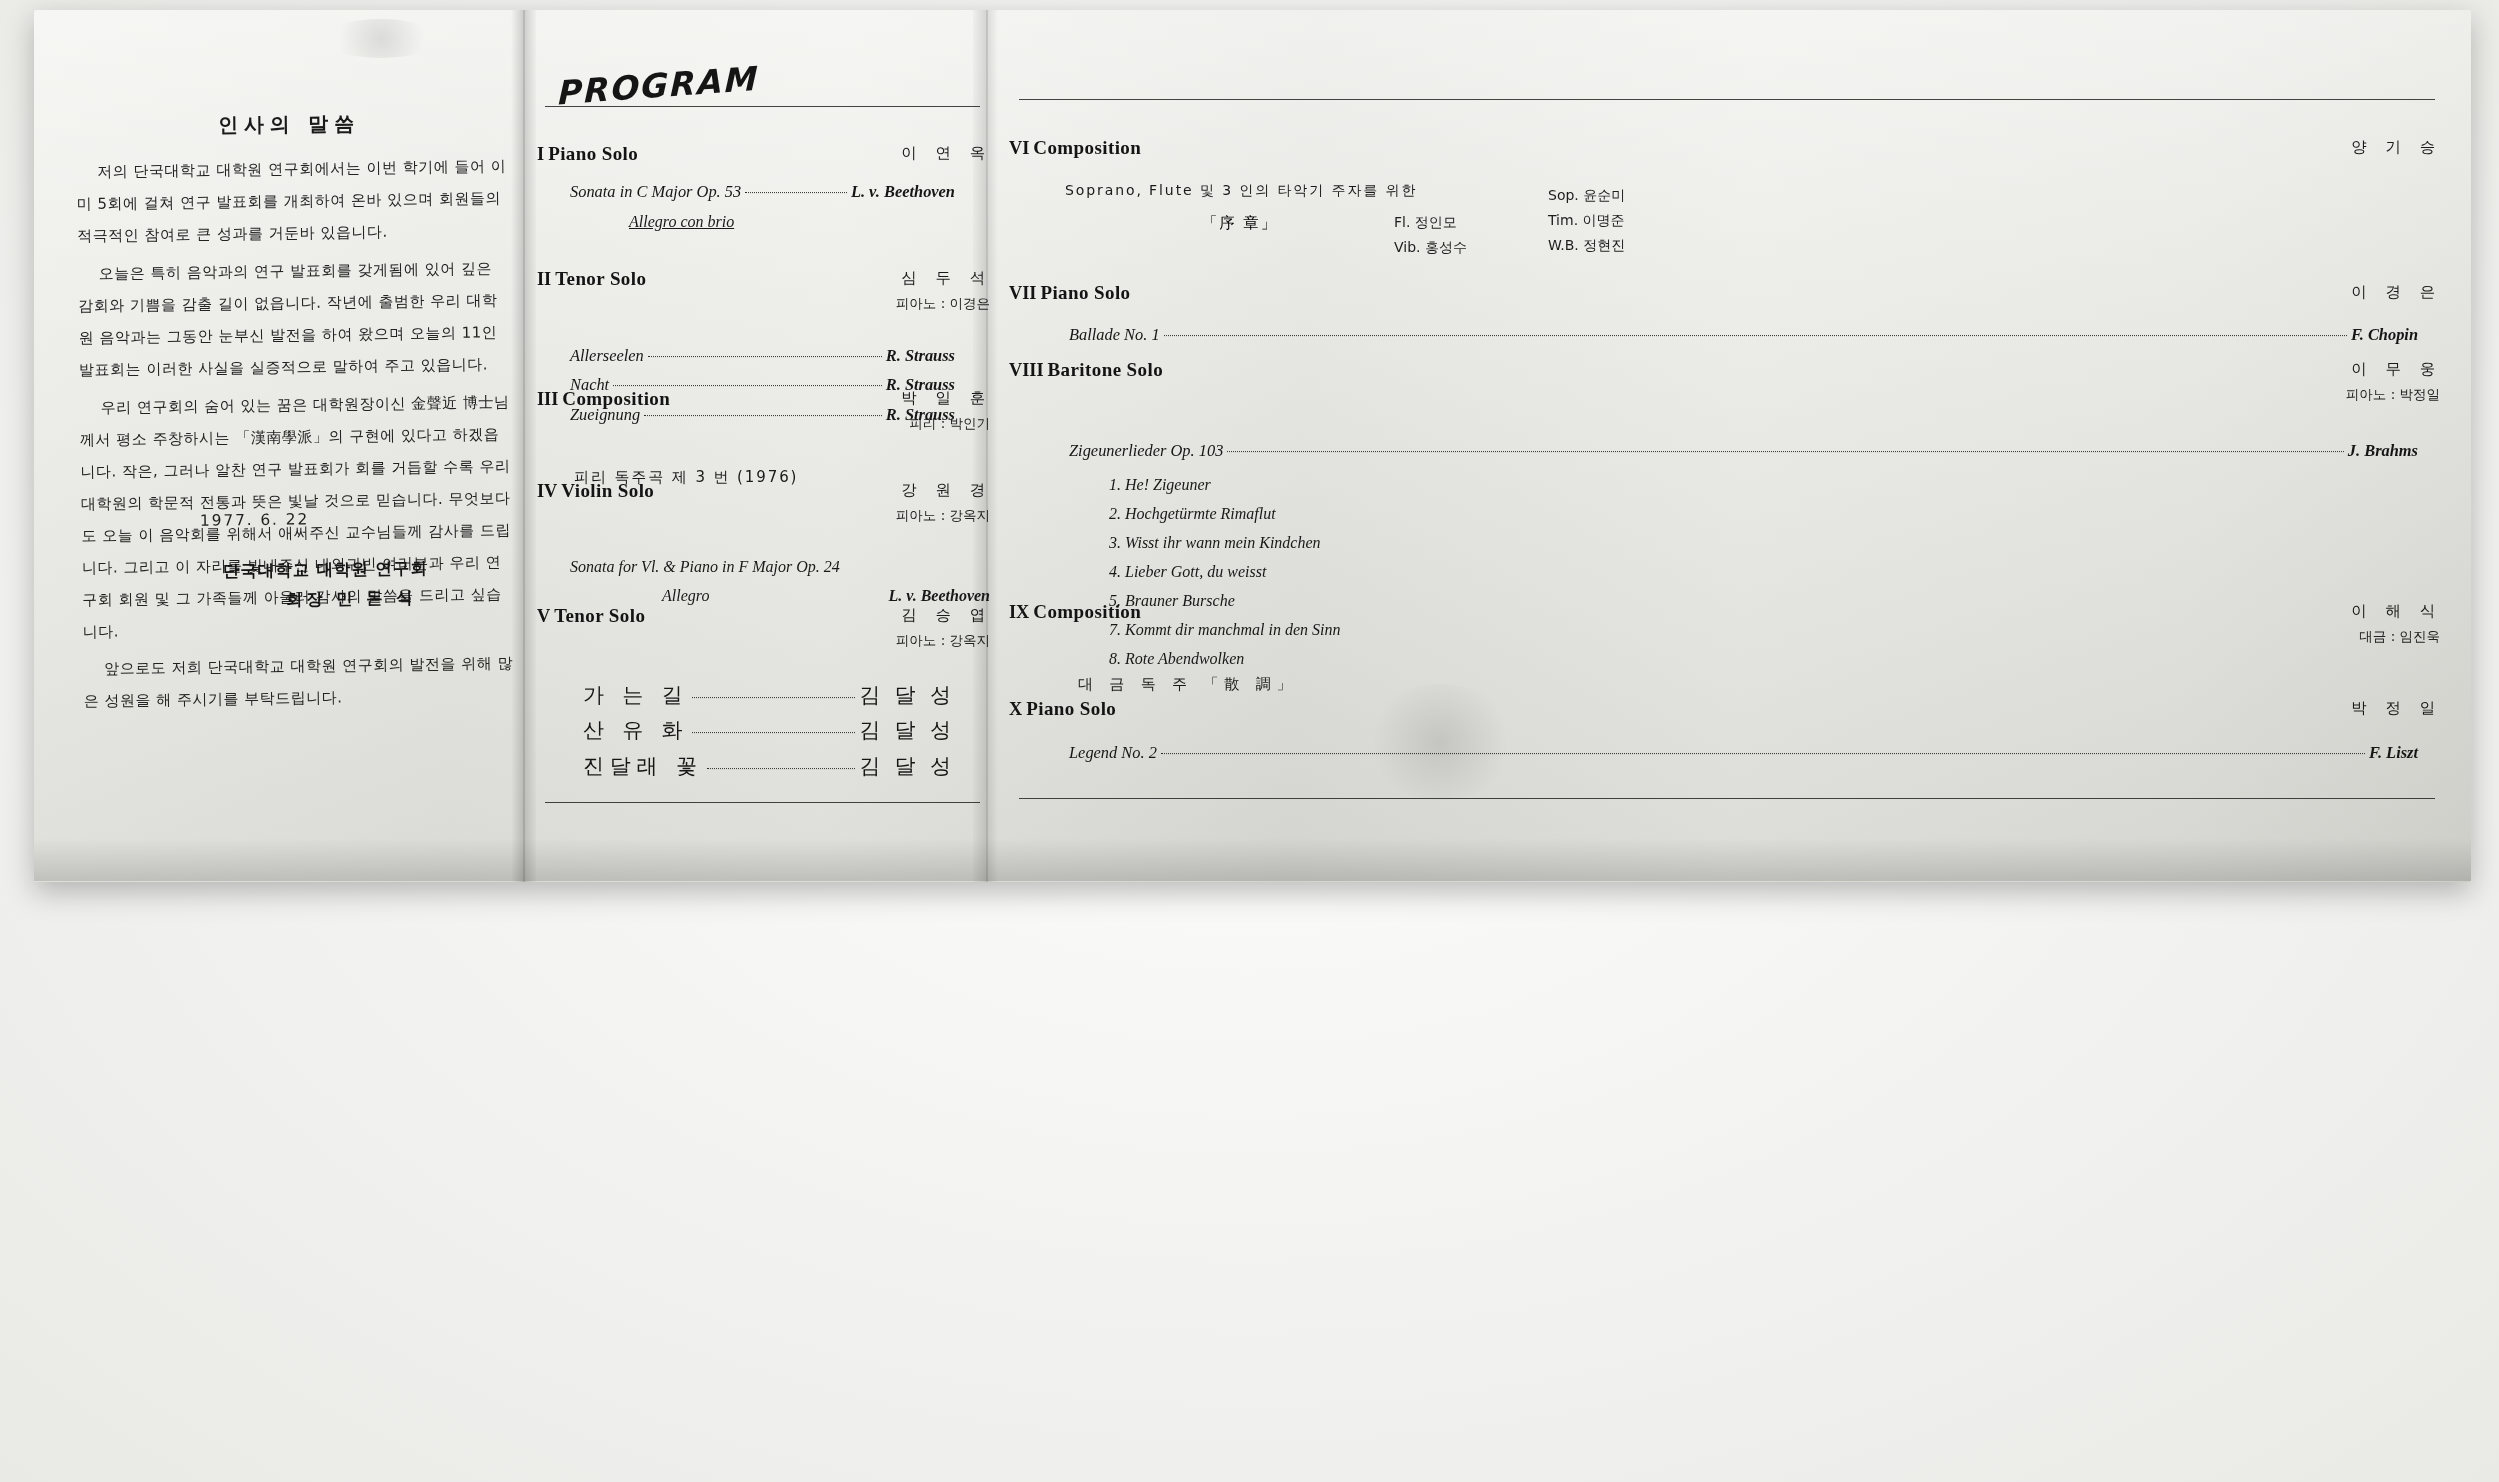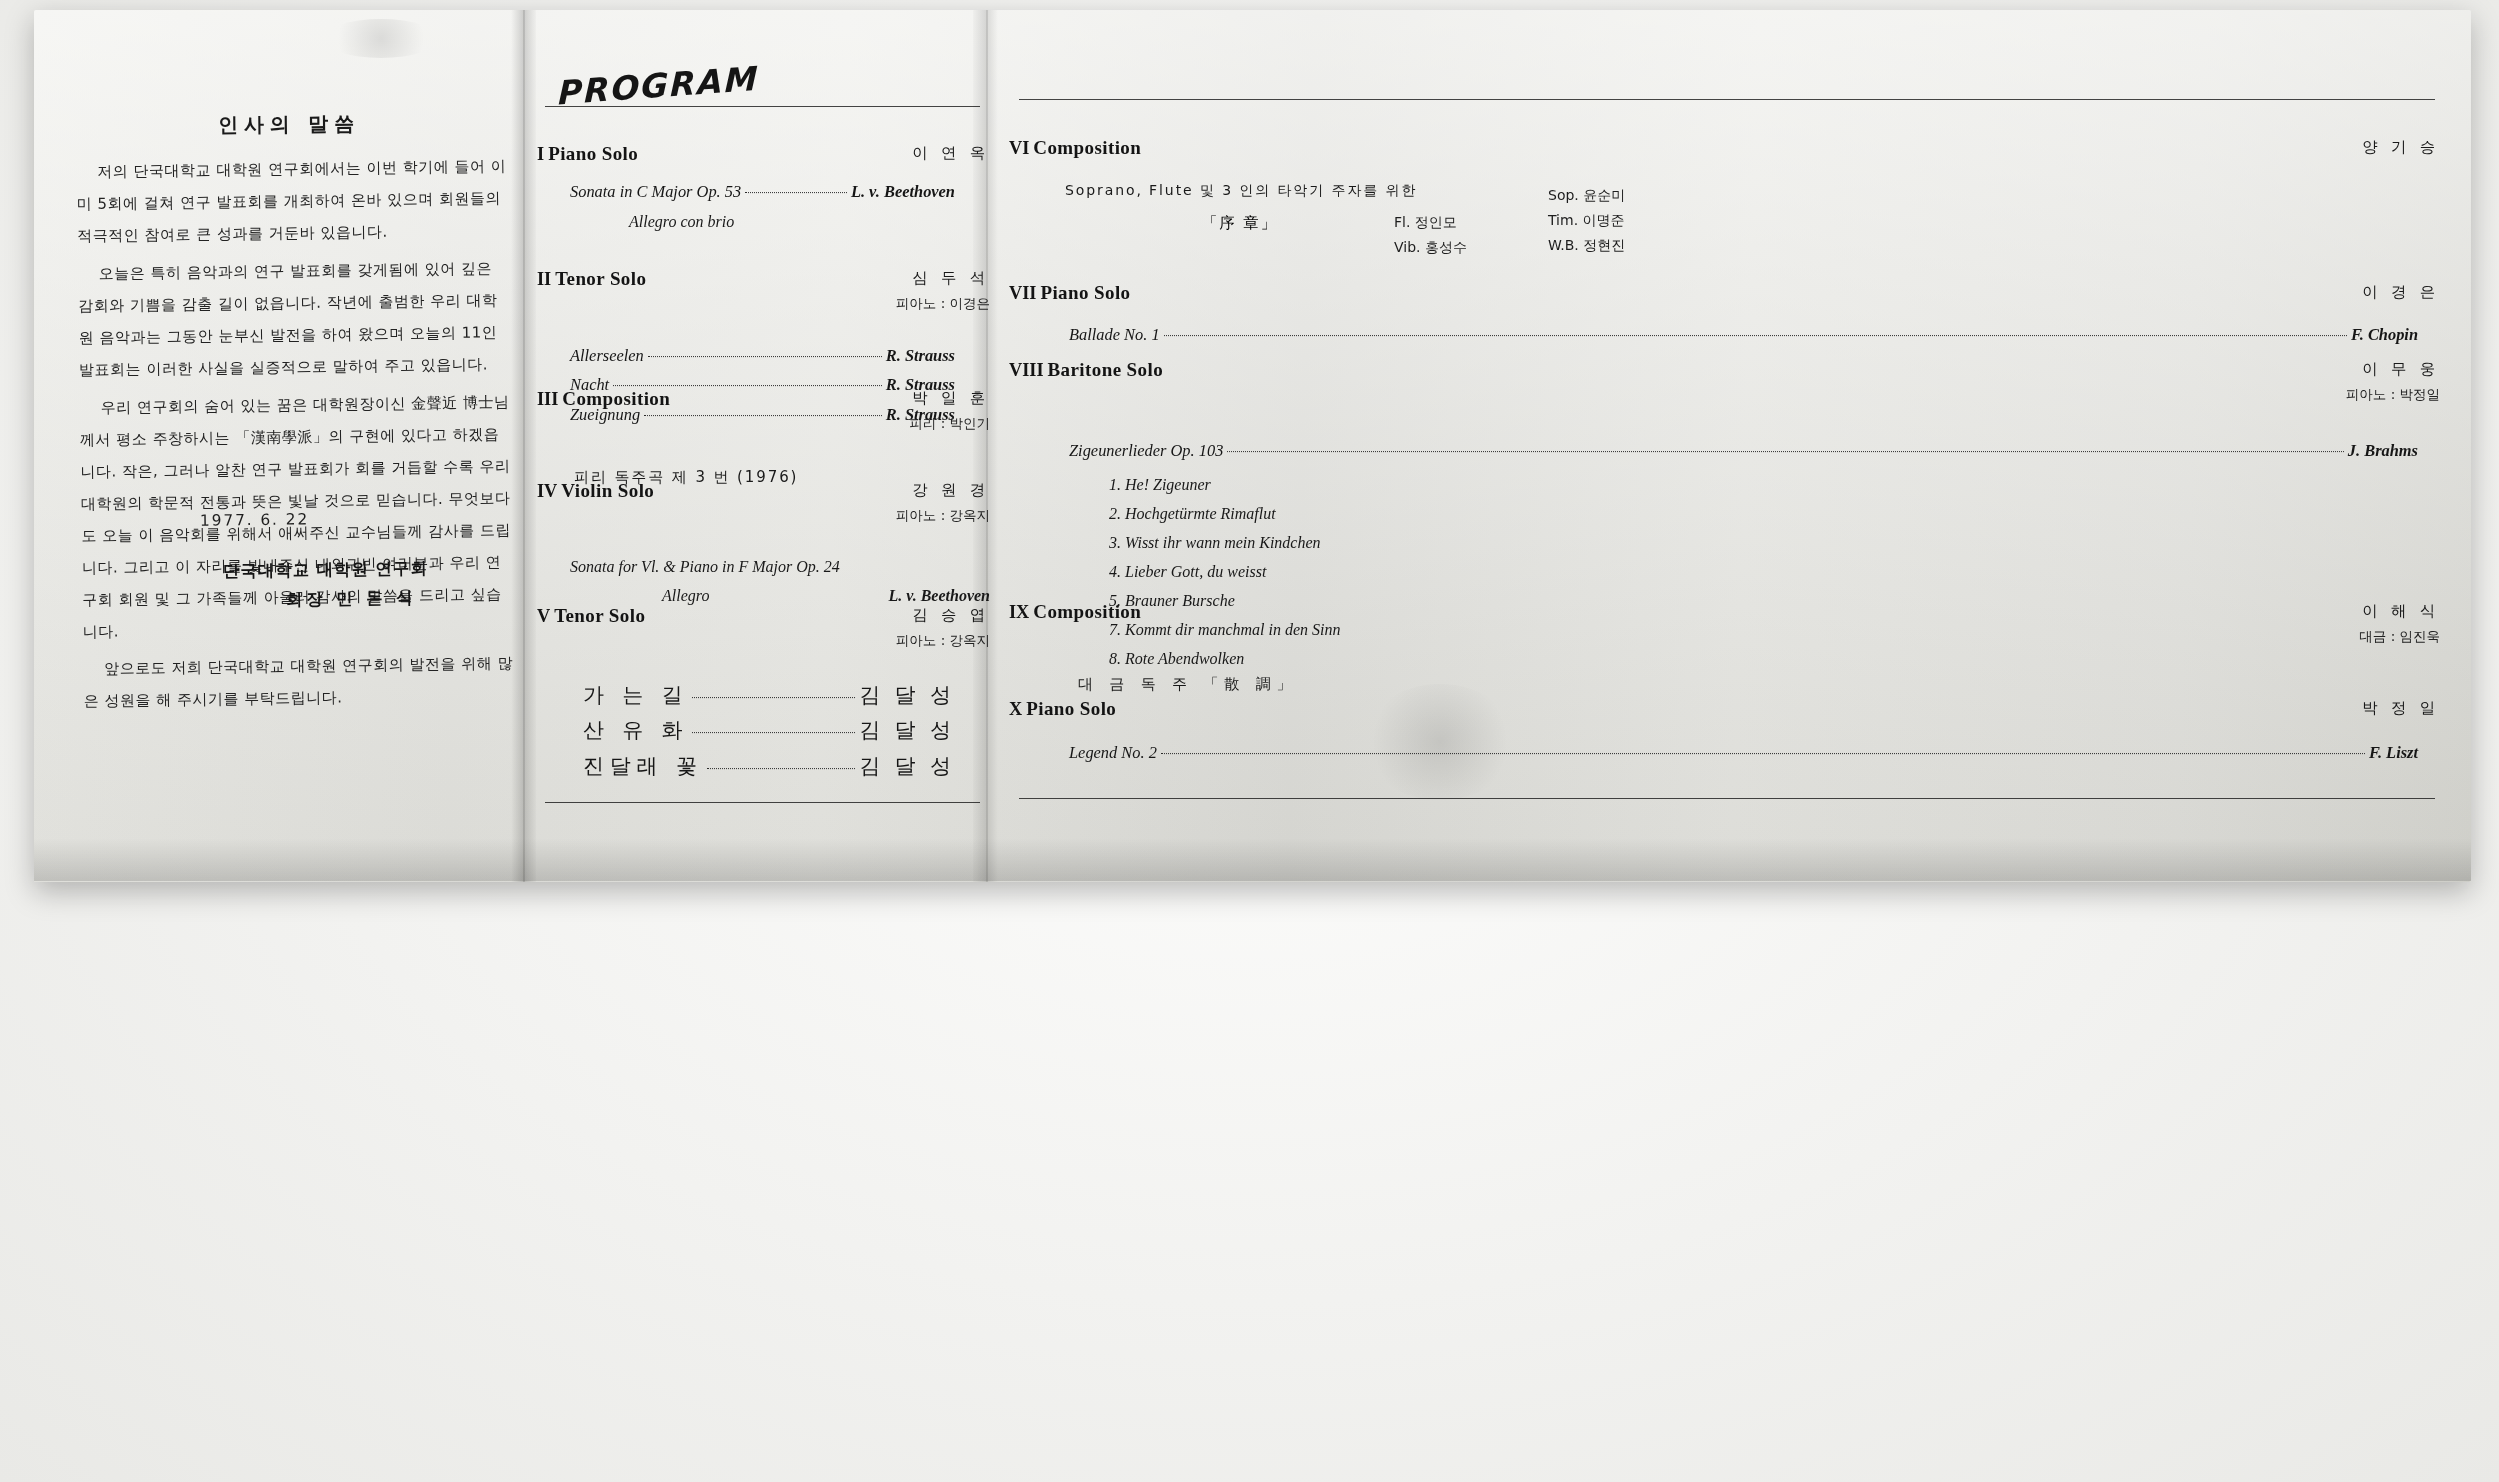--- a/index.html
+++ b/index.html
@@ -79,21 +79,21 @@
   
   .entry{position:absolute;left:0;width:100%;}
   .num{
     font-family:"Liberation Serif", serif;font-weight:bold;font-size:18.3px;color:#141414;
   }
   .ename{
     font-family:"Liberation Serif", serif;font-weight:bold;font-size:19px;color:#141414;letter-spacing:0.4px;
   }
   .performer{
     position:absolute;right:0;top:0;text-align:right;
-    font-family:Liberation Serif, serif;font-size:15.4px;color:#191919;letter-spacing:4.8px;
+    font-family:Liberation Mono, monospace;font-size:15.4px;color:#191919;letter-spacing:4.8px;
   }
   .sub{
     position:absolute;right:0;
     font-family:"DejaVu Sans", sans-serif;font-size:13.5px;color:#222;letter-spacing:0;
   }
   .work{
     position:relative;display:flex;align-items:baseline;
     font-family:"Liberation Serif", serif;font-style:italic;font-size:16.4px;color:#161616;
   }
   .work .t{white-space:nowrap;}
@@ -165,21 +165,21 @@
 
       <div class="entry" style="top:133px;">
         <span class="num">I</span>
         <span class="ename">Piano Solo</span>
         <span class="performer">이 연 옥</span>
         <div class="work" style="margin:17.3px 0 0 33px;width:385px;">
           <span class="t">Sonata in C Major Op. 53</span>
           <span class="dots"></span>
           <span class="c">L.  v.  Beethoven</span>
         </div>
-        <div class="plain" style="margin:11.6px 0 0 92px;">Allegro con brio</div>
+        <div class="plain" style="margin:11.6px 0 0 92px;text-decoration:underline;">Allegro con brio</div>
       </div>
 
       <div class="entry" style="top:258px;">
         <span class="num">II</span>
         <span class="ename">Tenor Solo</span>
         <span class="performer">심 두 석</span>
         <span class="sub" style="top:27px;">피아노 : 이경은</span>
         <div class="work" style="margin:56px 0 0 33px;width:385px;">
           <span class="t">Allerseelen</span>
           <span class="dots"></span>

